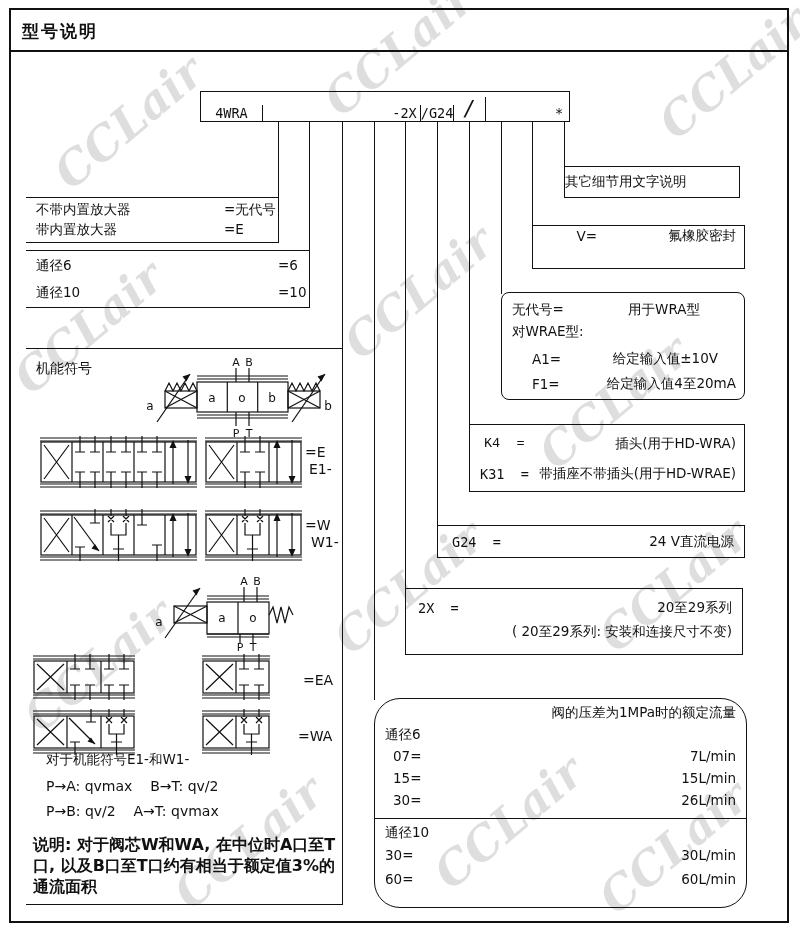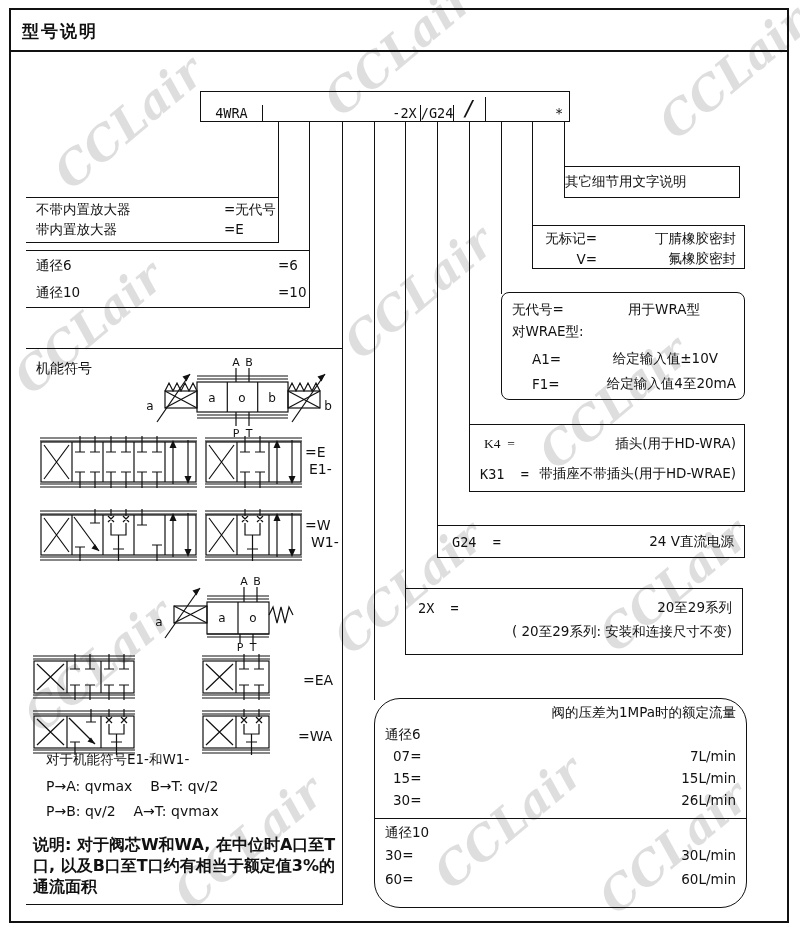--- a/index.html
+++ b/index.html
@@ -266,24 +266,20 @@
 <div class="note" style="left:46px;top:751px;">对于机能符号E1-和W1-</div>
 <div class="note" style="left:46px;top:778px;font-size:14px;">P→A: qvmax    B→T: qv/2</div>
 <div class="note" style="left:46px;top:803px;font-size:14px;">P→B: qv/2    A→T: qvmax</div>
 <div class="statement" style="left:33px;top:834px;">说明: 对于阀芯W和WA, 在中位时A口至T口, 以及B口至T口约有相当于额定值3%的通流面积</div>
 
 <div class="rbox" style="left:564px;top:166px;width:176px;height:32px;">
   <div style="padding:6px 8px 0 0;">其它细节用文字说明</div>
 </div>
 
 <div class="rbox" style="left:532px;top:225px;width:213px;height:44px;">
-  <div class="rrow" style="height:21px;padding-top:2px;">
-    <span class="code" style="width:64px;text-align:right;">无标记=</span>
-    <span class="desc" style="padding-right:8px;">丁腈橡胶密封</span>
-  </div>
   <div class="rrow" style="height:20px;">
     <span class="code" style="width:64px;text-align:right;">V=</span>
     <span class="desc" style="padding-right:8px;">氟橡胶密封</span>
   </div>
 </div>
 
 <div class="rbox" style="left:501px;top:292px;width:244px;height:108px;border-radius:8px;">
   <div class="rrow" style="height:27px;padding-top:3px;">
     <span class="code" style="padding-left:10px;">无代号=</span>
     <span class="desc" style="padding-right:44px;">用于WRA型</span>
@@ -294,21 +290,21 @@
     <span class="desc" style="padding-right:26px;">给定输入值±10V</span>
   </div>
   <div class="rrow" style="height:25px;">
     <span class="code" style="padding-left:30px;">F1=</span>
     <span class="desc" style="padding-right:8px;">给定输入值4至20mA</span>
   </div>
 </div>
 
 <div class="rbox" style="left:469px;top:424px;width:276px;height:68px;">
   <div class="rrow" style="height:31px;padding-top:3px;">
-    <span class="code" style="padding-left:14px;font-family:Liberation Serif, serif;">K4  =</span>
+    <span class="code" style="padding-left:14px;font-family:Liberation Mono, monospace;">K4  =</span>
     <span class="desc" style="padding-right:8px;">插头(用于HD-WRA)</span>
   </div>
   <div class="rrow" style="height:30px;">
     <span class="code" style="padding-left:10px;font-family:'DejaVu Sans Mono',monospace;">K31  =</span>
     <span class="desc" style="padding-right:8px;">带插座不带插头(用于HD-WRAE)</span>
   </div>
 </div>
 
 <div class="rbox" style="left:437px;top:525px;width:308px;height:33px;">
   <div class="rrow" style="height:31px;">

